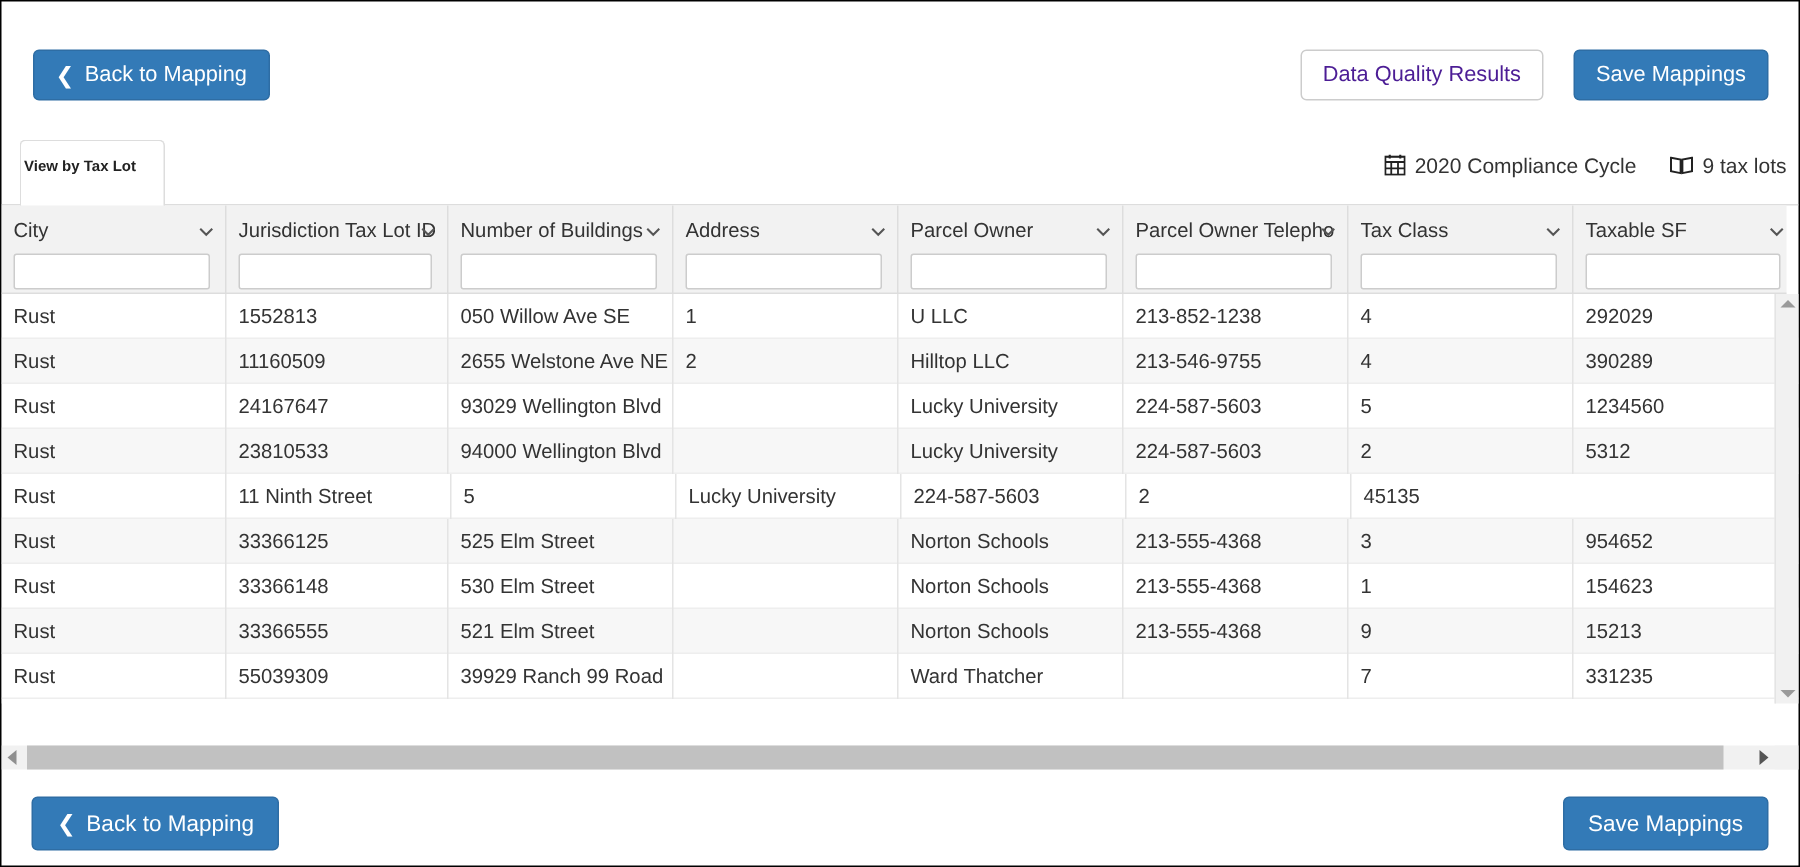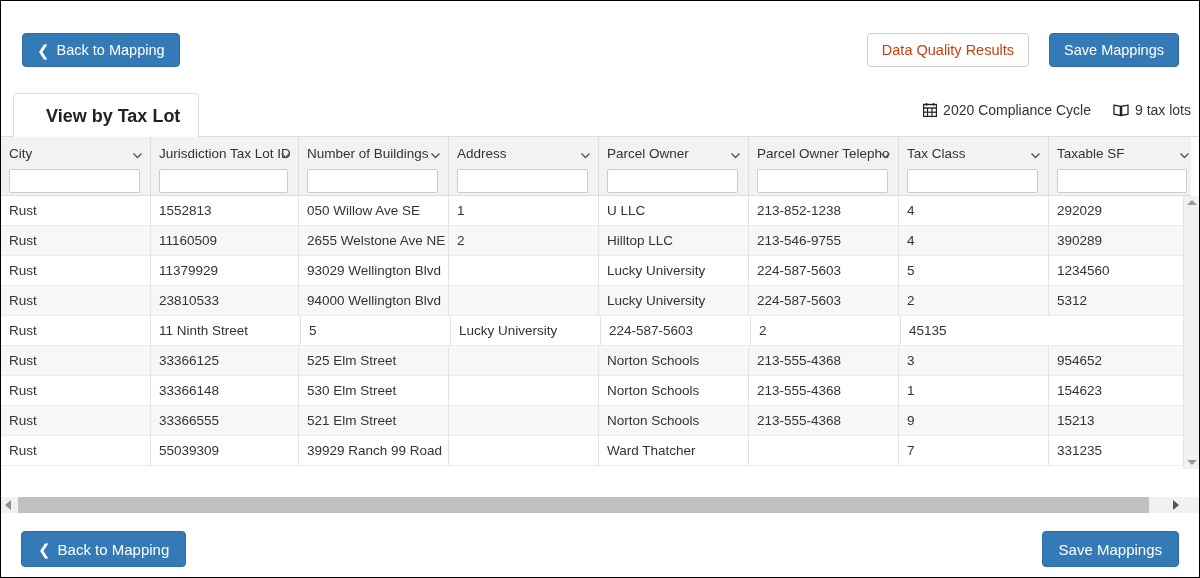--- a/index.html
+++ b/index.html
@@ -37,21 +37,21 @@
     padding: 0 14px;
   }
   .btn-primary {
     background: #337ab7;
     border: 1px solid #2e6da4;
     color: #ffffff;
   }
   .btn-default {
     background: #ffffff;
     border: 1px solid #cccccc;
-    color: #c2410c;
+    color: #4c1d95;
   }
   #back-top {
     position: absolute;
     left: 21px; top: 32px;
     height: 34px;
   }
   #dq-results {
     position: absolute;
     right: 170px; top: 32px;
     height: 34px;
@@ -68,26 +68,26 @@
     position: absolute;
     left: 0; top: 92px;
     width: 1198px;
     height: 44px;
     border-bottom: 1px solid #dddddd;
   }
   .tab {
     position: absolute;
     left: 12px; top: 0;
     height: 45px;
-    padding: 12px 18px 0 32px;
+    padding: 12px 18px 0 2px;
     background: #ffffff;
     border: 1px solid #dddddd;
     border-bottom: 1px solid #ffffff;
     border-radius: 4px 4px 0 0;
-    font-size: 18px;
+    font-size: 10px;
     font-weight: bold;
     color: #222222;
     cursor: pointer;
   }
   .meta-right {
     position: absolute;
     right: 8px; top: 9px;
     display: flex;
     align-items: center;
     gap: 22px;
@@ -372,21 +372,21 @@
           <div class="cell w-jtlid">11160509</div>
           <div class="cell w-addr">2655 Welstone Ave NE</div>
           <div class="cell w-nbld">2</div>
           <div class="cell w-owner">Hilltop LLC</div>
           <div class="cell w-tel">213-546-9755</div>
           <div class="cell w-class">4</div>
           <div class="cell w-sf">390289</div>
         </div>
         <div class="row">
           <div class="cell w-city">Rust</div>
-          <div class="cell w-jtlid">11379929</div>
+          <div class="cell w-jtlid">24167647</div>
           <div class="cell w-addr">93029 Wellington Blvd</div>
           <div class="cell w-nbld"></div>
           <div class="cell w-owner">Lucky University</div>
           <div class="cell w-tel">224-587-5603</div>
           <div class="cell w-class">5</div>
           <div class="cell w-sf">1234560</div>
         </div>
         <div class="row alt">
           <div class="cell w-city">Rust</div>
           <div class="cell w-jtlid">23810533</div>

